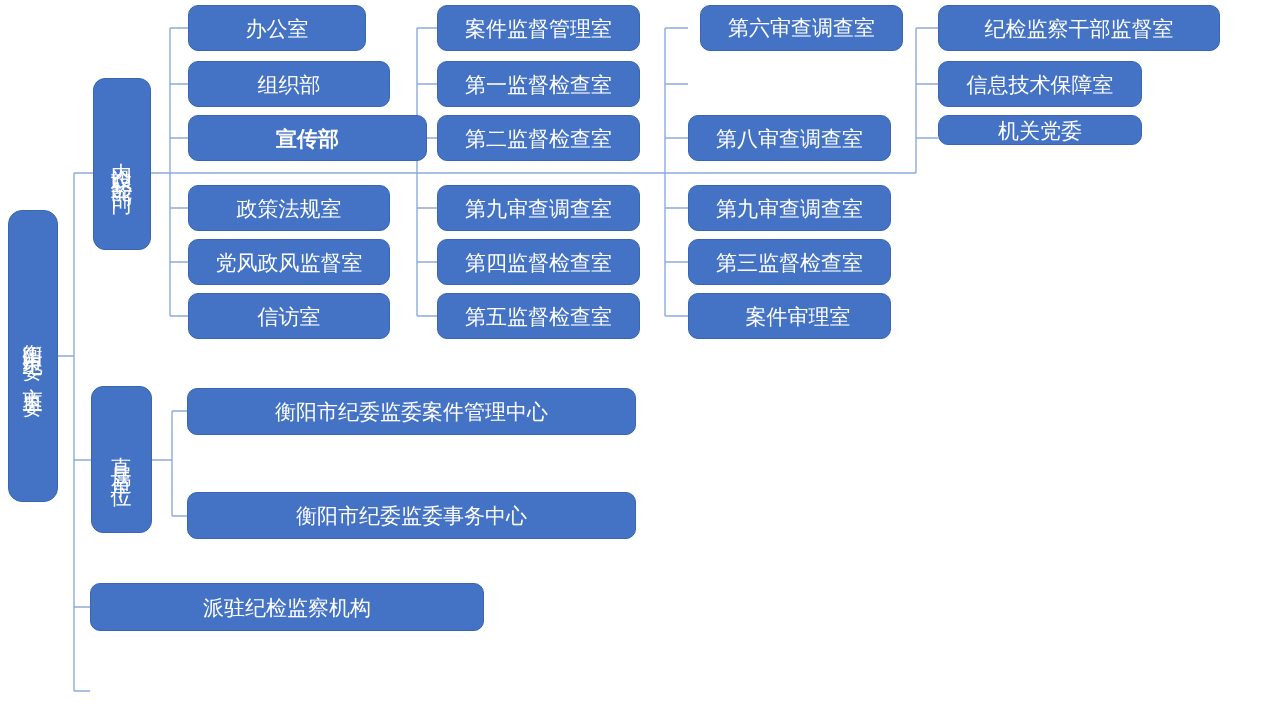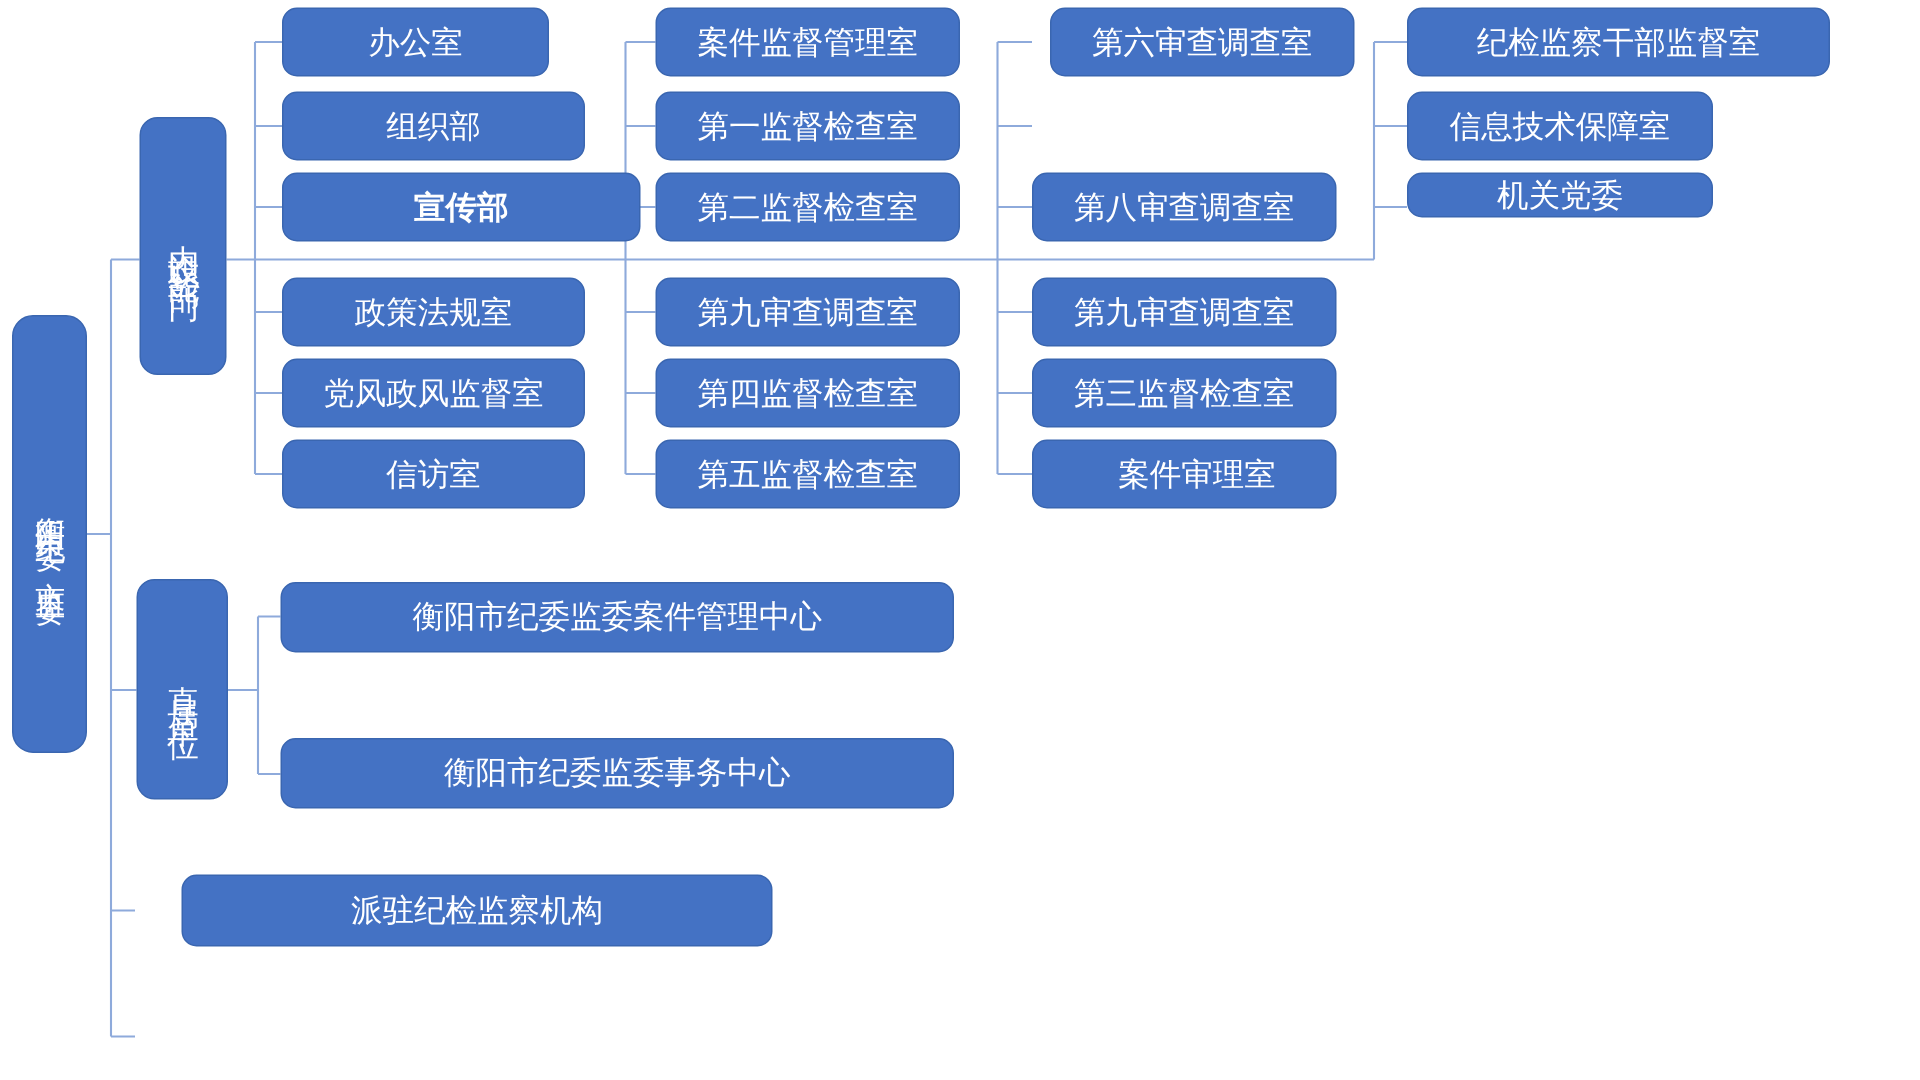--- a/index.html
+++ b/index.html
@@ -67,15 +67,15 @@
   <div class="node" style="left:688px;top:239px;width:203px;height:46px;">第三监督检查室</div>
   <div class="node" style="left:688px;top:293px;width:203px;height:46px;padding-left:23px;">案件审理室</div>
 
   <div class="node" style="left:938px;top:5px;width:282px;height:46px;">纪检监察干部监督室</div>
   <div class="node" style="left:938px;top:61px;width:204px;height:46px;">信息技术保障室</div>
   <div class="node" style="left:938px;top:115px;width:204px;height:30px;">机关党委</div>
 
   <div class="node" style="left:187px;top:388px;width:449px;height:47px;">衡阳市纪委监委案件管理中心</div>
   <div class="node" style="left:187px;top:492px;width:449px;height:47px;">衡阳市纪委监委事务中心</div>
 
-  <div class="node" style="left:90px;top:583px;width:394px;height:48px;margin-left:31px;">派驻纪检监察机构</div>
+  <div class="node" style="left:90px;top:583px;width:394px;height:48px;">派驻纪检监察机构</div>
 
 </div>
 
 </body></html>

